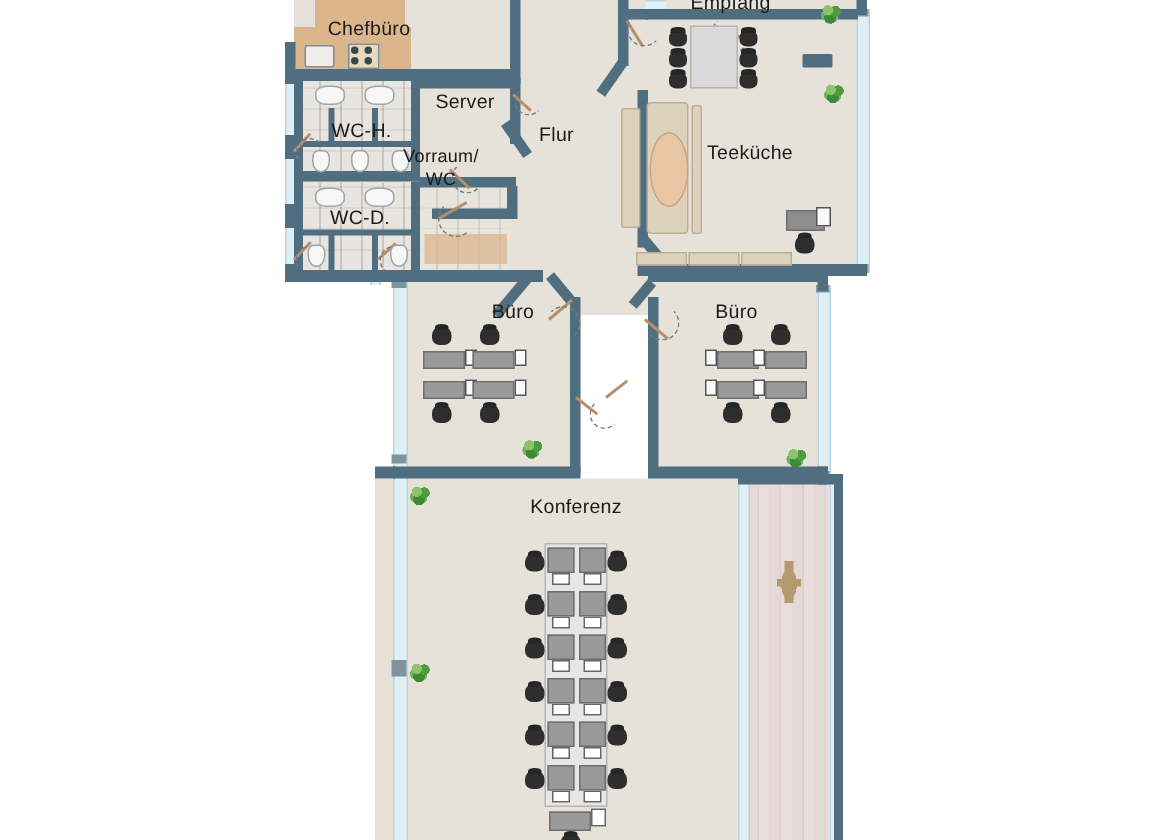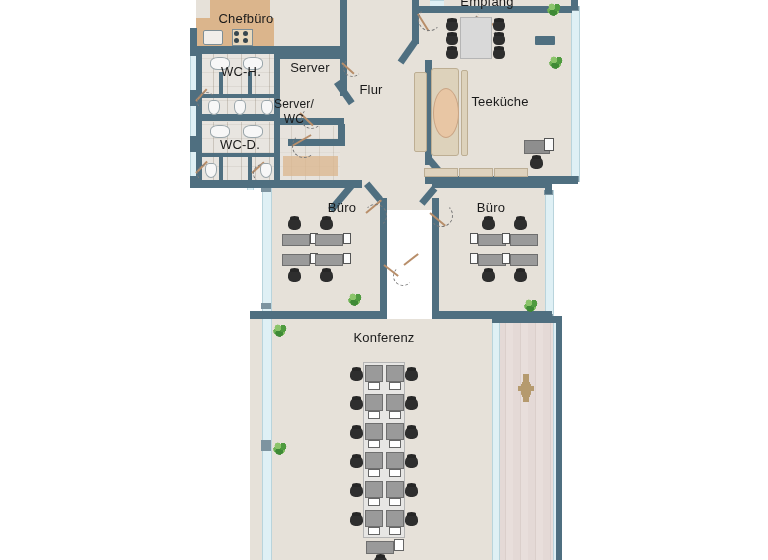--- a/index.html
+++ b/index.html
@@ -298,23 +298,23 @@
   <div class="chair" style="left:374px;top:556px;width:13px;height:11px;"></div>
 
   <div class="plant" style="left:547px;top:2px;"></div>
   <div class="plant" style="left:549px;top:55px;"></div>
   <div class="plant" style="left:348px;top:292px;"></div>
   <div class="plant" style="left:273px;top:323px;"></div>
   <div class="plant" style="left:524px;top:298px;"></div>
   <div class="plant" style="left:273px;top:441px;"></div>
 
   <div class="label c" style="left:246px;top:12px;">Chefbüro</div>
-  <div class="label c" style="left:241px;top:65px;">WC-H.</div>
+  <div class="label c" style="left:241px;top:80px;">WC-H.</div>
   <div class="label c" style="left:310px;top:61px;">Server</div>
-  <div class="label c sm" style="left:294px;top:97px;">Server/</div>
+  <div class="label c sm" style="left:294px;top:97px;">Vorraum/</div>
   <div class="label c sm" style="left:294px;top:112px;">WC</div>
   <div class="label c" style="left:240px;top:138px;">WC-D.</div>
   <div class="label c" style="left:371px;top:83px;">Flur</div>
   <div class="label c" style="left:487px;top:-5px;">Empfang</div>
   <div class="label c" style="left:500px;top:95px;">Teeküche</div>
   <div class="label c" style="left:342px;top:201px;">Büro</div>
   <div class="label c" style="left:491px;top:201px;">Büro</div>
   <div class="label c" style="left:384px;top:331px;">Konferenz</div>
 
 </div>

